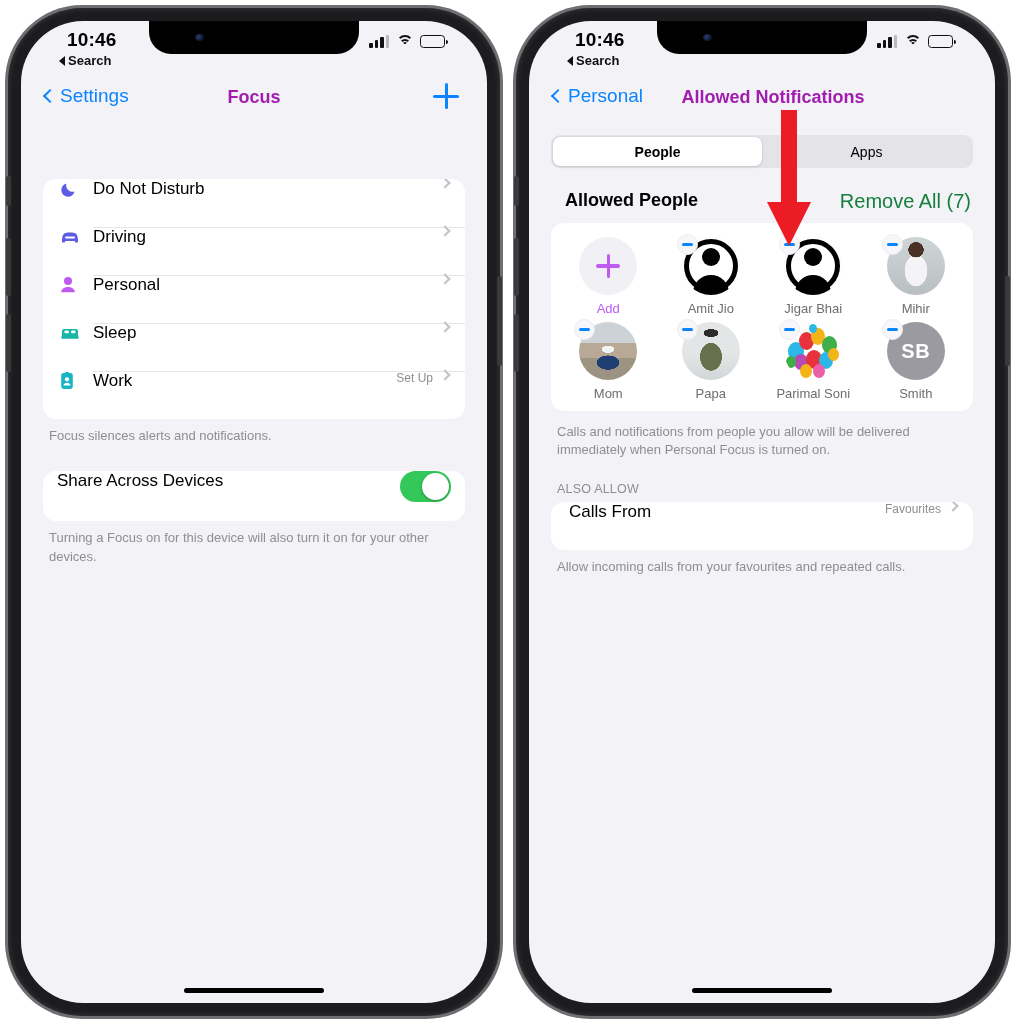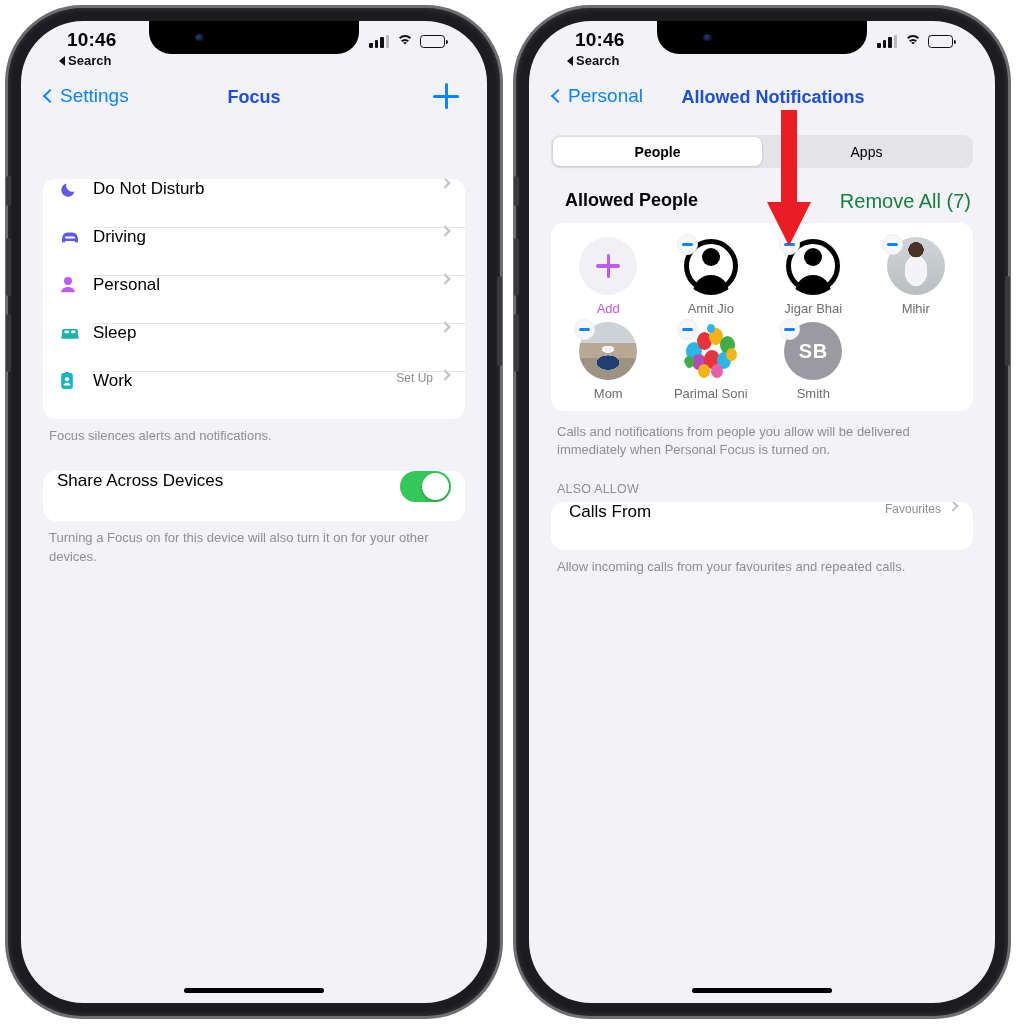--- a/index.html
+++ b/index.html
@@ -140,21 +140,21 @@
   .nav-back .chev {
     width:10px; height:10px;
     border-left:2.6px solid #0a84ff;
     border-bottom:2.6px solid #0a84ff;
     transform: rotate(45deg);
     margin-right:1px;
   }
   .nav-title {
     position:absolute; left:0; right:0; top:8px;
     text-align:center;
-    font-size:18px; font-weight:700; color:#1d4ed8;
+    font-size:18px; font-weight:700; color:#a21caf;
   }
   .nav-title.shift { padding-left: 22px; }
   .nav-plus {
     position:absolute; right:28px; top:4px;
     width:26px; height:26px; cursor:pointer;
   }
   .nav-plus::before, .nav-plus::after{
     content:""; position:absolute; background:#0a84ff; border-radius:2px;
   }
   .nav-plus::before{ left:0; top:11.5px; width:26px; height:3px; }
@@ -586,20 +586,29 @@
             <div class="person">
               <div class="av-wrap">
                 <div class="minus"></div>
                 <div class="avatar">
                   <div class="ph-mom"></div>
                 </div>
               </div>
               <span class="pname">Mom</span>
             </div>
 
+            <div class="person">
+              <div class="av-wrap">
+                <div class="minus"></div>
+                <div class="avatar">
+                  <div class="ph-papa"></div>
+                </div>
+              </div>
+              <span class="pname">Papa</span>
+            </div>
 
             <div class="person">
               <div class="av-wrap">
                 <div class="minus"></div>
                 <div class="avatar">
                   <div class="ph-balloons">
                     <i style="left:4px;  top:20px; width:16px;height:19px;background:#2bb7e8"></i>
                     <i style="left:15px; top:10px; width:15px;height:18px;background:#e8333c"></i>
                     <i style="left:27px; top:6px;  width:14px;height:17px;background:#f2b417"></i>
                     <i style="left:38px; top:14px; width:15px;height:18px;background:#3fae49"></i>

